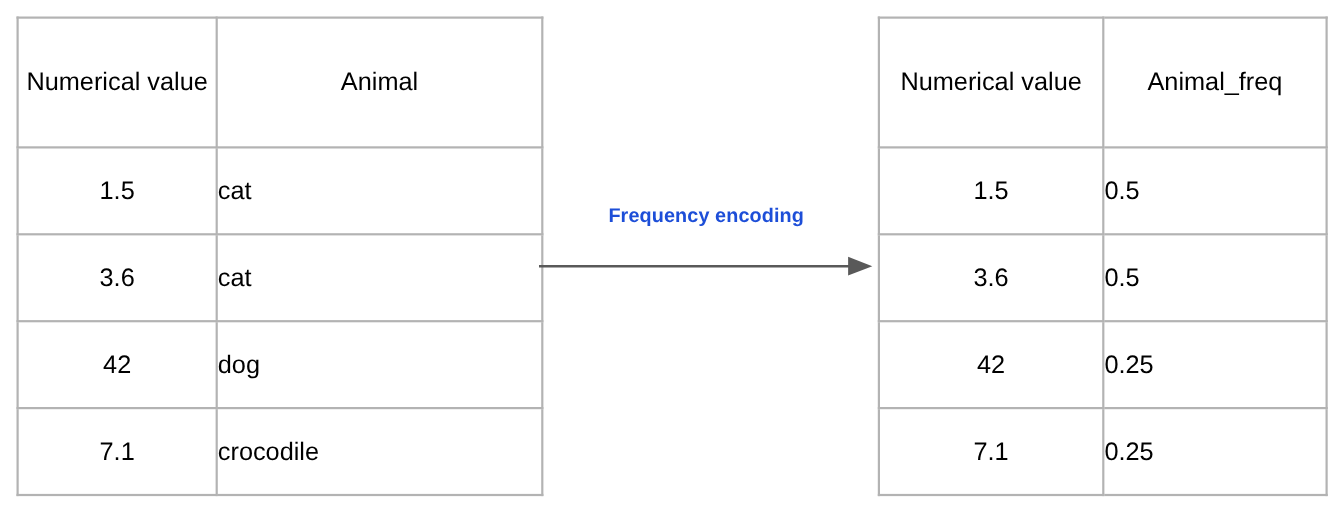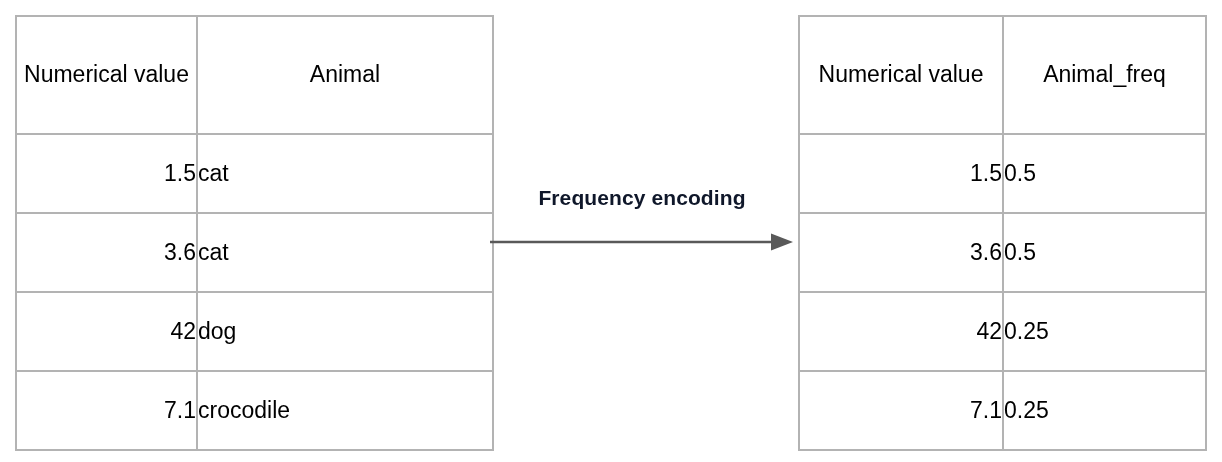--- a/index.html
+++ b/index.html
@@ -42,21 +42,21 @@
   .data-table th {
     height: 116px;
     text-align: center;
     vertical-align: middle;
   }
   .data-table td {
     height: 77px;
     vertical-align: middle;
   }
   .col-num {
-    text-align: right;
+    text-align: center;
   }
   .col-text {
     text-align: left;
     padding-left: 14px;
     margin-left: 48px;
   }
 
   
   #table-source {
     left: 15px;
@@ -82,23 +82,23 @@
     top: 186px;
     width: 308px;
     height: 70px;
   }
   .arrow-label {
     position: absolute;
     left: 0;
     top: 0;
     width: 308px;
     text-align: center;
-    font-size: 21px;
+    font-size: 18px;
     font-weight: bold;
-    color: #0f172a;
+    color: #1d4ed8;
     letter-spacing: 0.1px;
     white-space: nowrap;
   }
   .arrow-svg {
     position: absolute;
     left: 0;
     top: 44px;
     width: 308px;
     height: 24px;
     display: block;

